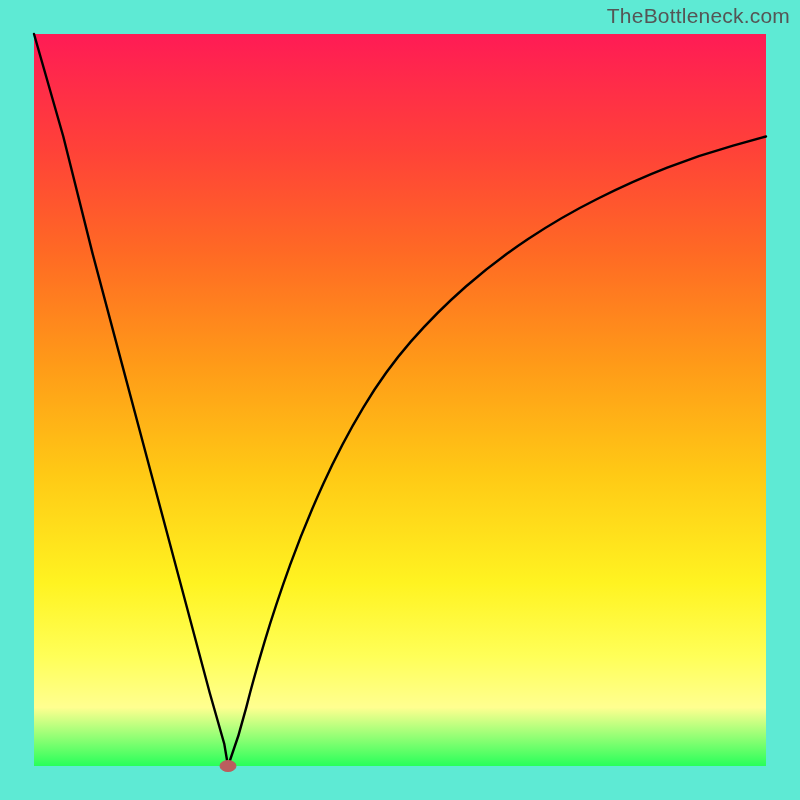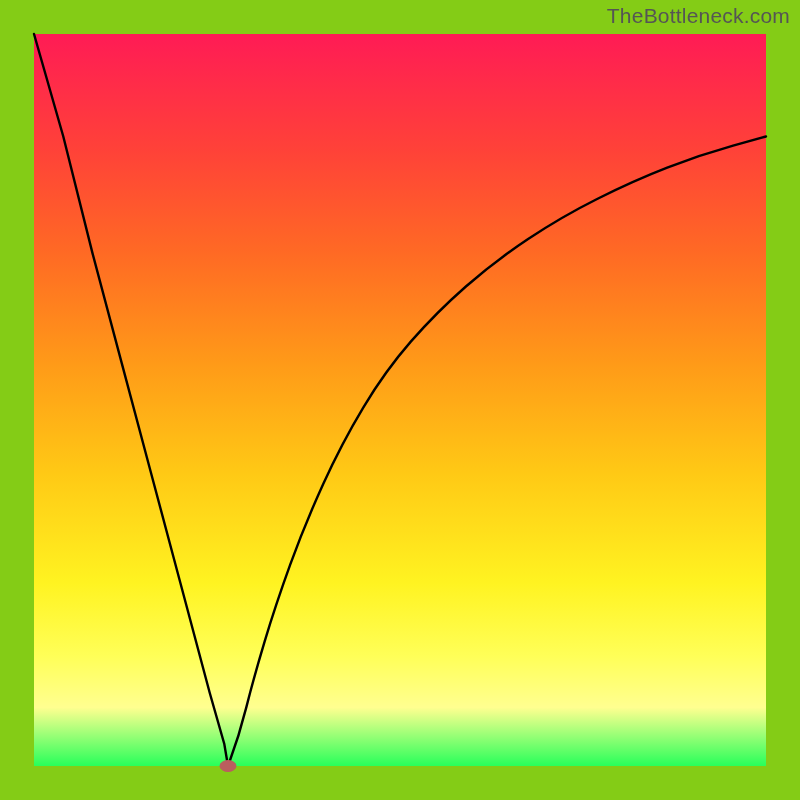--- a/index.html
+++ b/index.html
@@ -8,21 +8,21 @@
     width: 800px;
     height: 800px;
     background: #000;
     overflow: hidden;
     font-family: Arial, Helvetica, sans-serif;
   }
   .frame {
     position: relative;
     width: 800px;
     height: 800px;
-    background: #84cc16;
+    background: #5eead4;
   }
   .watermark {
     position: absolute;
     top: 4px;
     right: 10px;
     color: #555;
     font-size: 21px;
     font-weight: 500;
     letter-spacing: 0.2px;
     z-index: 5;

